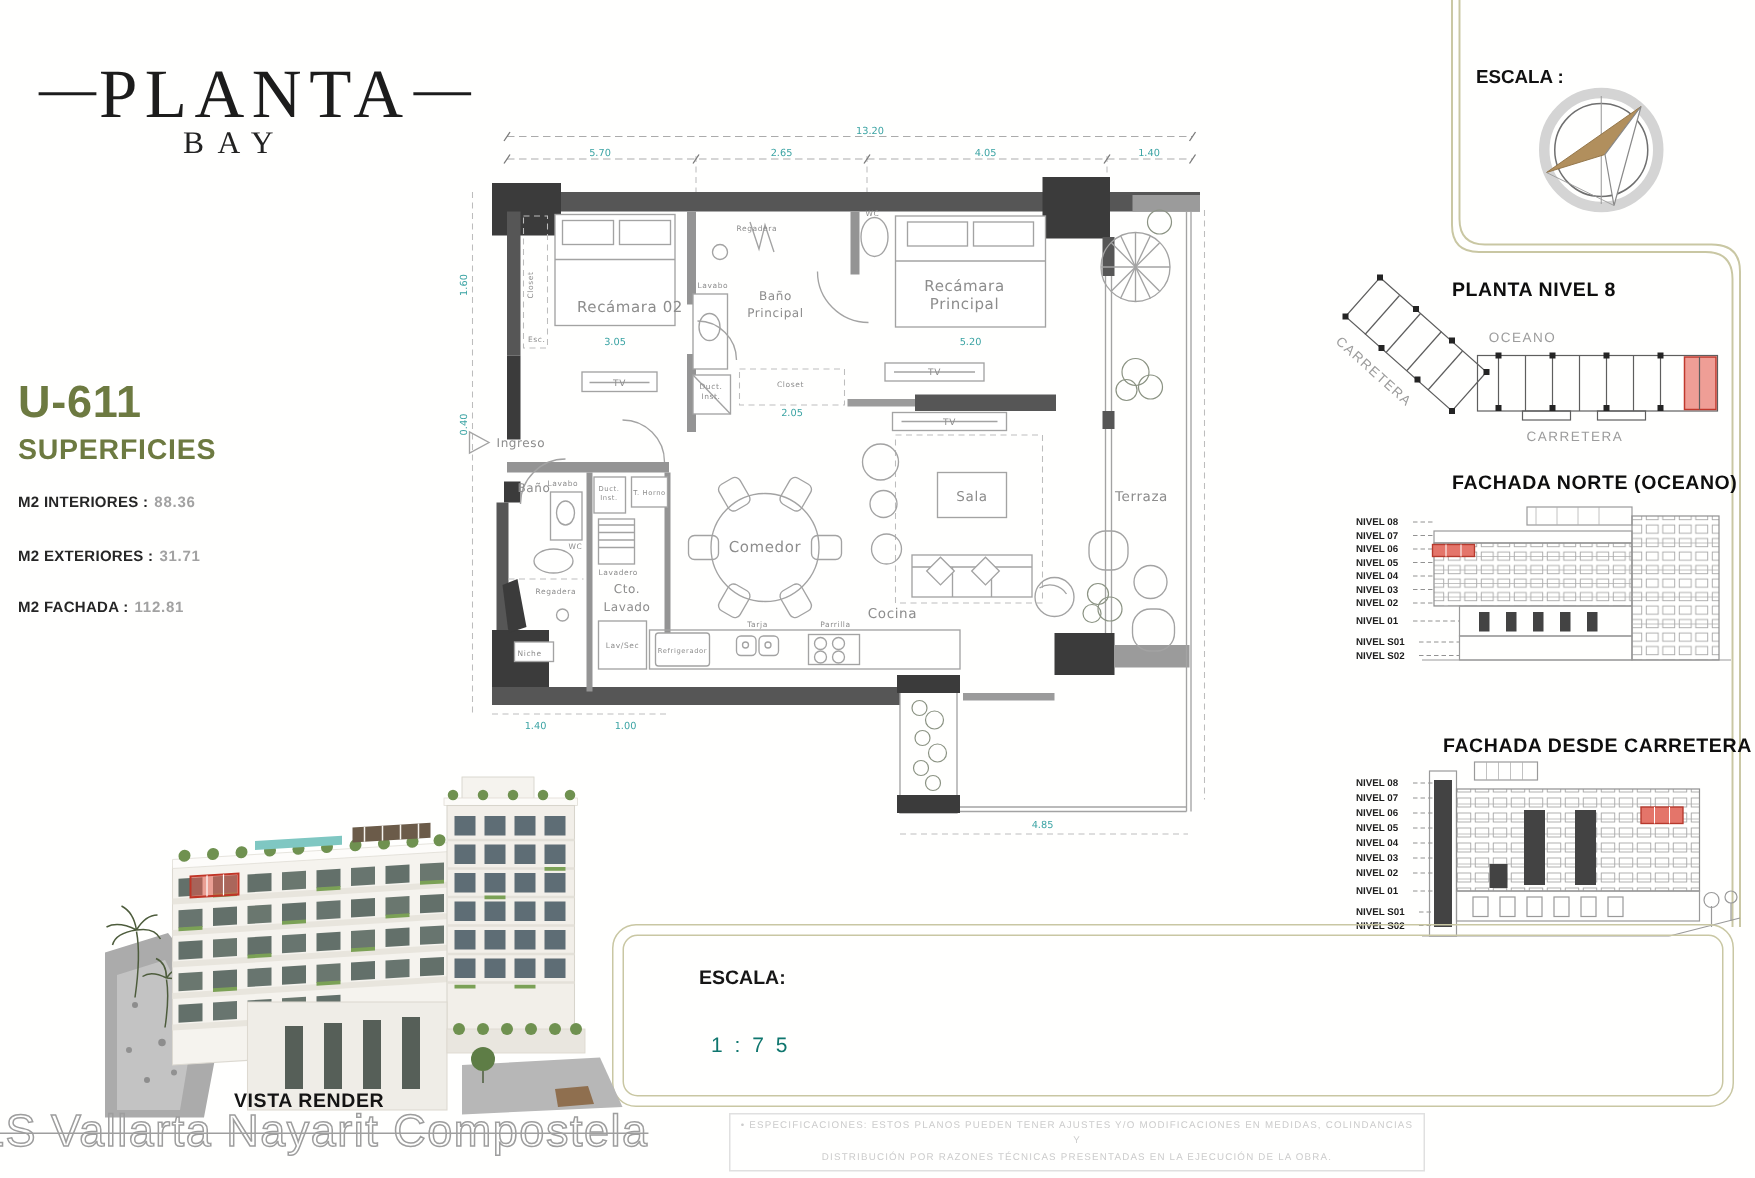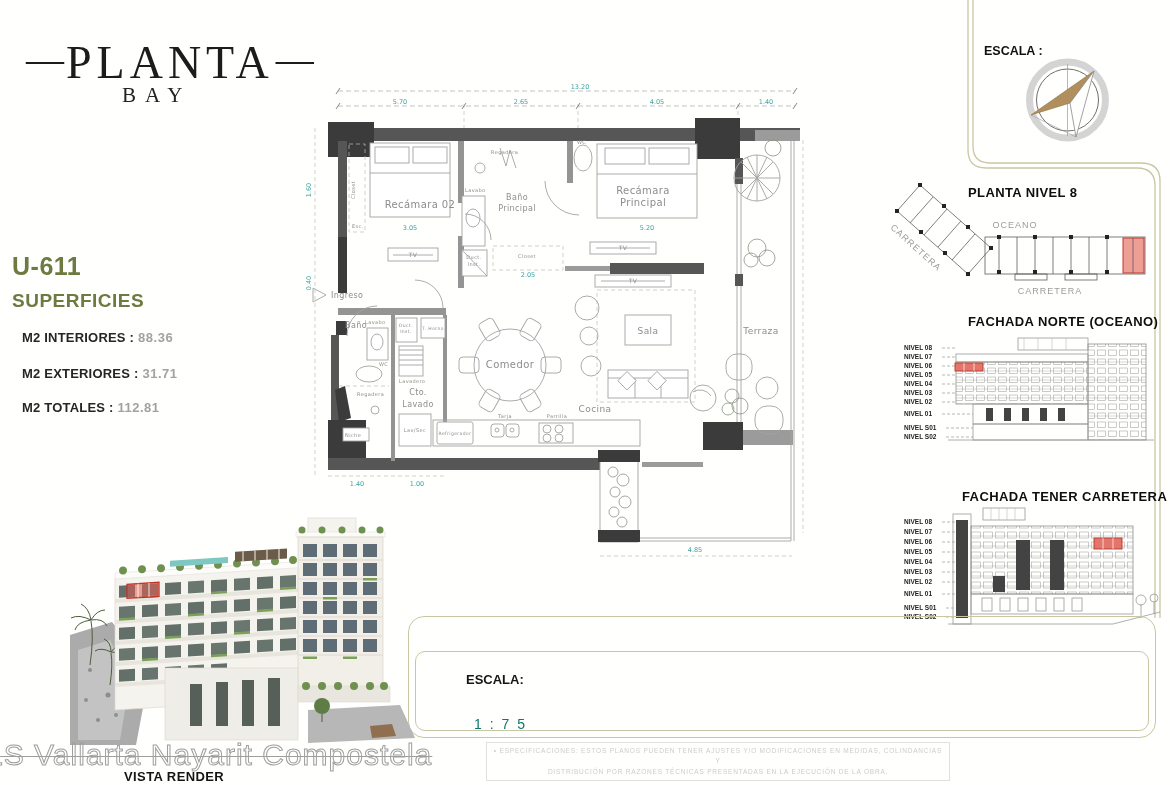--- a/index.html
+++ b/index.html
@@ -9,45 +9,45 @@
 
   
   .logo{left:26px;top:36px;width:220px;color:#1c1c1c;}
   .logo-row{display:flex;align-items:center;font-family:"Liberation Serif",serif;}
   .logo-dash{font-size:38px;font-weight:400;transform:translateY(-4px);}
   .logo-name{font-size:46px;letter-spacing:5px;margin:0 2px;}
   .logo-sub{font-family:"Liberation Serif",serif;font-size:21px;letter-spacing:9px;
             margin-left:96px;margin-top:-6px;color:#222;}
 
   
-  .unit-id{left:12px;top:252px;font-size:25px;font-weight:bold;color:#6d7a41;letter-spacing:.5px;}
+  .unit-id{left:12px;top:252px;font-size:30px;font-weight:bold;color:#6d7a41;letter-spacing:.5px;}
   .section-title{left:12px;top:290px;font-size:19px;font-weight:bold;color:#6d7a41;letter-spacing:.5px;}
-  .metric{left:22px;font-size:13px;font-weight:bold;color:#262626;letter-spacing:.2px;text-align:center;}
+  .metric{left:12px;font-size:10px;font-weight:bold;color:#262626;letter-spacing:.2px;text-align:center;}
   .metric .val{font-weight:bold;color:#a2a2a2;margin-left:4px;letter-spacing:.5px;}
 
   
   .norte-label{left:984px;top:44px;font-size:12.5px;font-weight:bold;color:#111;}
   .rtitle{font-size:13px;font-weight:bold;color:#0e0e0e;letter-spacing:.4px;white-space:nowrap;}
   .kp-title{left:968px;top:185px;}
   .fn-title{left:968px;top:314px;}
   .fc-title{left:962px;top:489px;}
 
   
   .escala-outer{left:408px;top:616px;width:746px;height:120px;border:1.4px solid #c9c7a3;border-radius:16px;}
-  .escala-inner{left:6px;top:6px;right:6px;bottom:6px;border:1.4px solid #c9c7a3;border-radius:10px;margin-top:28px;}
+  .escala-inner{left:6px;top:6px;right:6px;bottom:6px;border:1.4px solid #c9c7a3;border-radius:10px;}
   .escala-label{left:50px;top:20px;font-size:13px;font-weight:bold;color:#161616;}
   .escala-value{left:58px;top:64px;font-size:14px;font-weight:normal;color:#0f766e;letter-spacing:2px;}
 
   
   .disclaimer{left:486px;top:742px;width:454px;border:1px solid #e0e0e0;padding:3px 4px;
       font-size:6.5px;color:#cccccc;text-align:center;letter-spacing:.8px;line-height:1.6;
       text-transform:uppercase;}
 
   
-  .vista-caption{left:124px;top:726px;font-size:13px;font-weight:bold;color:#141414;letter-spacing:.4px;margin-top:43px;}
+  .vista-caption{left:156px;top:726px;font-size:13px;font-weight:bold;color:#141414;letter-spacing:.4px;}
   .watermark{left:-14px;top:738px;font-size:30px;color:transparent;
       -webkit-text-stroke:1px #9e9e9e;letter-spacing:1px;white-space:nowrap;
       text-decoration:line-through;text-decoration-color:#9e9e9e;text-decoration-thickness:1px;}
 
   
   svg{overflow:visible;}
   .wall{fill:#565656;}
   .col{fill:#3b3b3b;}
   .part{fill:#949494;}
   .lite{fill:#9b9b9b;}
@@ -95,21 +95,21 @@
 
   <div class="abs unit-id">U-611</div>
   <div class="abs section-title">SUPERFICIES</div>
   <div class="abs metric" style="top:330px">
     <span>M2 INTERIORES :</span><span class="val">88.36</span>
   </div>
   <div class="abs metric" style="top:366px">
     <span>M2 EXTERIORES :</span><span class="val">31.71</span>
   </div>
   <div class="abs metric" style="top:400px">
-    <span>M2 TOTALES :</span><span class="val">112.81</span>
+    <span>M2 FACHADA :</span><span class="val">112.81</span>
   </div>
 
   <svg class="abs" style="left:295px;top:78px" width="520" height="500" viewBox="0 0 520 500">
 
     <g>
       <line class="dashl" x1="169" y1="26" x2="169" y2="62"></line>
       <line class="dashl" x1="283" y1="26" x2="283" y2="62"></line>
       <line class="dashl" x1="443" y1="26" x2="443" y2="80"></line>
       <line class="dashl" x1="20" y1="50" x2="20" y2="398"></line>
       <line class="dashl" x1="33" y1="398" x2="150" y2="398"></line>
@@ -463,21 +463,21 @@
       <rect class="felev" x="75" y="94" width="115" height="16"></rect>
       <rect x="190" y="14" width="58" height="96" fill="url(#winA)" stroke="#8f8f8f" stroke-width=".8"></rect>
       <line class="fthin" x1="190" y1="32" x2="248" y2="32"></line>
         <line class="fthin" x1="190" y1="50" x2="248" y2="50"></line>
       <line class="fthin" x1="190" y1="68" x2="248" y2="68"></line>
         <line class="fthin" x1="190" y1="86" x2="248" y2="86"></line>
       <line class="felev" x1="50" y1="110" x2="256" y2="110"></line>
     </g>
   </svg>
 
-  <div class="abs rtitle fc-title">FACHADA  TENER  CARRETERA</div>
+  <div class="abs rtitle fc-title">FACHADA  DESDE  CARRETERA</div>
   <svg class="abs" style="left:898px;top:500px" width="262" height="135" viewBox="0 0 262 135">
     <defs>
       <pattern id="winB" width="12" height="10" patternUnits="userSpaceOnUse">
         <rect x="1.5" y="2" width="9" height="6" fill="none" stroke="#a7a7a7" stroke-width=".6"></rect>
       </pattern>
     </defs>
     <g>
       <text class="flbl" x="6" y="24">NIVEL 08</text>
         <line class="fdash" x1="44" y1="22" x2="58" y2="22"></line>
       <text class="flbl" x="6" y="34">NIVEL 07</text>

